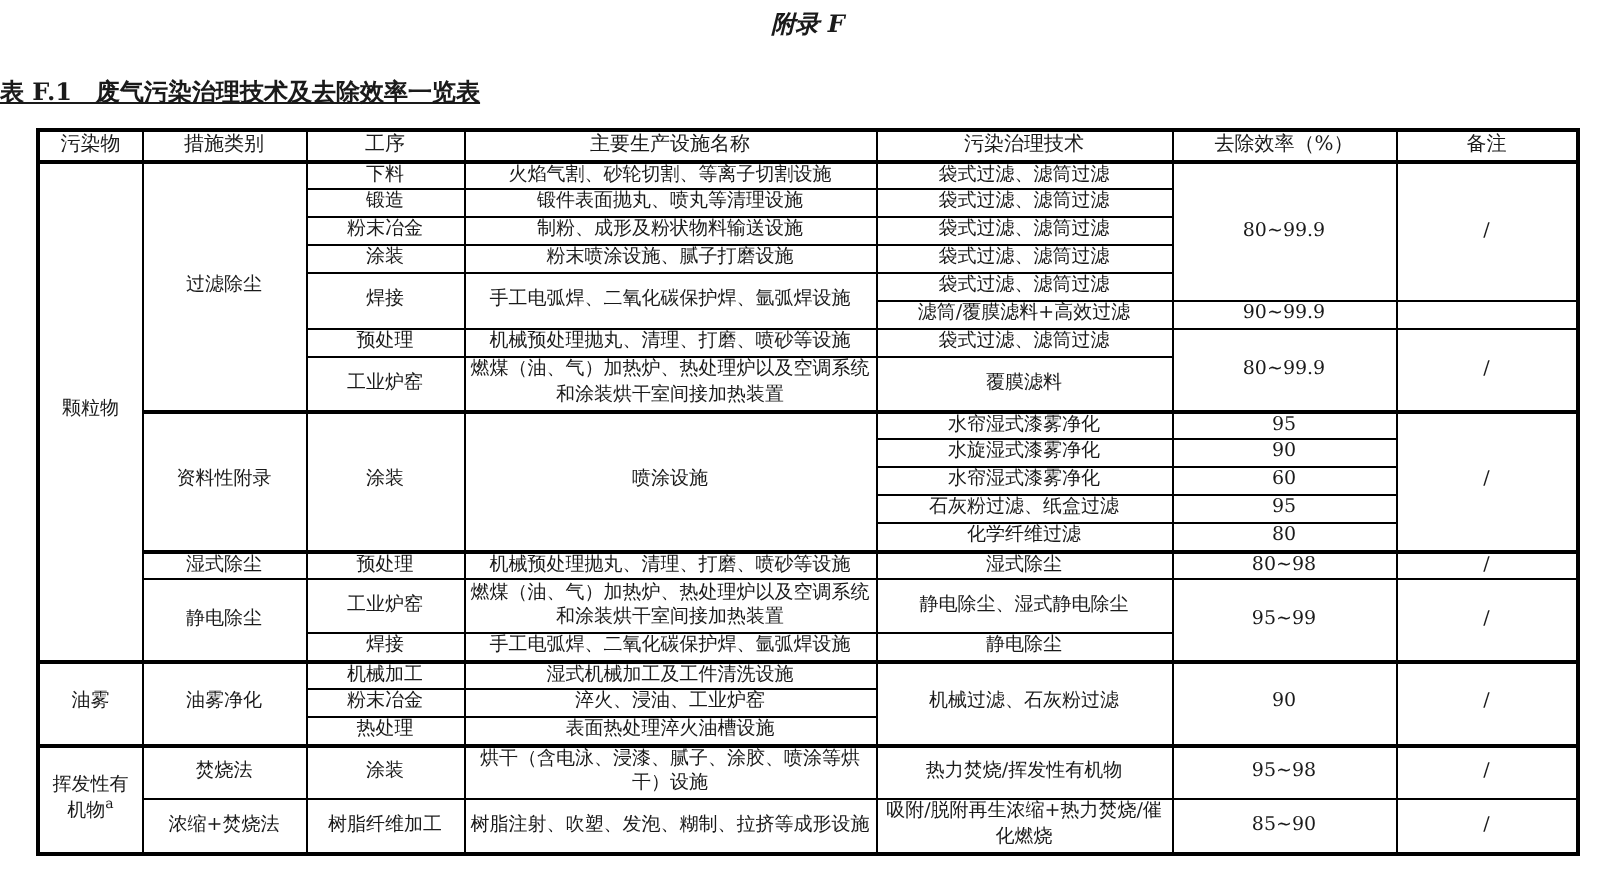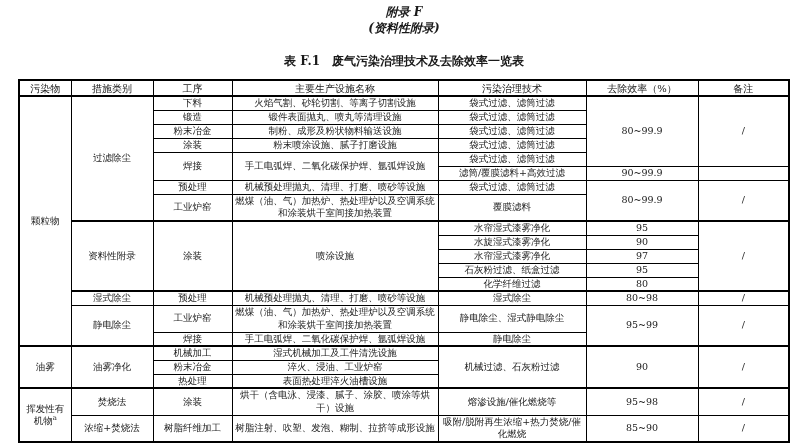--- a/index.html
+++ b/index.html
@@ -5,22 +5,22 @@
   html,body{margin:0;padding:0;background:#fff;}
   body{
     width:808px;height:444px;
     font-family:"DejaVu Serif","Liberation Serif",serif;
     color:#1a1a1a;
     -webkit-font-smoothing:antialiased;
   }
   .title-block{ text-align:center; padding-top:5px;font-style:italic; }
   .title-line{ font-weight:bold; font-size:12px; line-height:15.5px; }
   .table-caption{
-    text-align:center; font-weight:bold; font-size:12px;
-    margin-top:17px; margin-bottom:9px;
+    font-weight:bold; font-size:12px;
+    margin-top:17px; margin-bottom:9px;text-decoration:underline;
   }
   table.f1{
     border-collapse:collapse; table-layout:fixed;
     width:770px; margin-left:18px;
     border:2px solid #000;
   }
   table.f1 th, table.f1 td{
     border:1px solid #000;
     text-align:center; vertical-align:middle;
     font-size:9.5px; line-height:1.3;
@@ -35,21 +35,20 @@
   tr.s{height:14px;}
   tr.d{height:27px;}
   tr.sep > td{ border-top:2px solid #000; }
   td sup{ font-size:7px; line-height:0; }
 </style>
 </head>
 <body>
 
 <div class="title-block">
   <div class="title-line">附录 F</div>
-  <div class="title-line">(资料性附录)</div>
 </div>
 
 <div class="table-caption">表 F.1　废气污染治理技术及去除效率一览表</div>
 
 <table class="f1">
   <colgroup>
     <col style="width:52px">
       <col style="width:82px">
       <col style="width:79px">
     <col style="width:206px">
@@ -122,21 +121,21 @@
       <td>水帘湿式漆雾净化</td>
       <td>95</td>
       <td rowspan="5">/</td>
     </tr>
     <tr class="s">
       <td>水旋湿式漆雾净化</td>
       <td>90</td>
     </tr>
     <tr class="s">
       <td>水帘湿式漆雾净化</td>
-      <td>97</td>
+      <td>60</td>
     </tr>
     <tr class="s">
       <td>石灰粉过滤、纸盒过滤</td>
       <td>95</td>
     </tr>
     <tr class="s">
       <td>化学纤维过滤</td>
       <td>80</td>
     </tr>
     <tr class="s sep">
@@ -175,21 +174,21 @@
     </tr>
     <tr class="s">
       <td>热处理</td>
       <td>表面热处理淬火油槽设施</td>
     </tr>
     <tr class="d sep">
       <td rowspan="2"><span>挥发性有机物</span><sup>a</sup></td>
       <td>焚烧法</td>
       <td>涂装</td>
       <td>烘干（含电泳、浸漆、腻子、涂胶、喷涂等烘干）设施</td>
-      <td>熔渗设施/催化燃烧等</td>
+      <td>热力焚烧/挥发性有机物</td>
       <td>95~98</td>
       <td>/</td>
     </tr>
     <tr class="d">
       <td>浓缩+焚烧法</td>
       <td>树脂纤维加工</td>
       <td>树脂注射、吹塑、发泡、糊制、拉挤等成形设施</td>
       <td>吸附/脱附再生浓缩+热力焚烧/催化燃烧</td>
       <td>85~90</td>
       <td>/</td>

